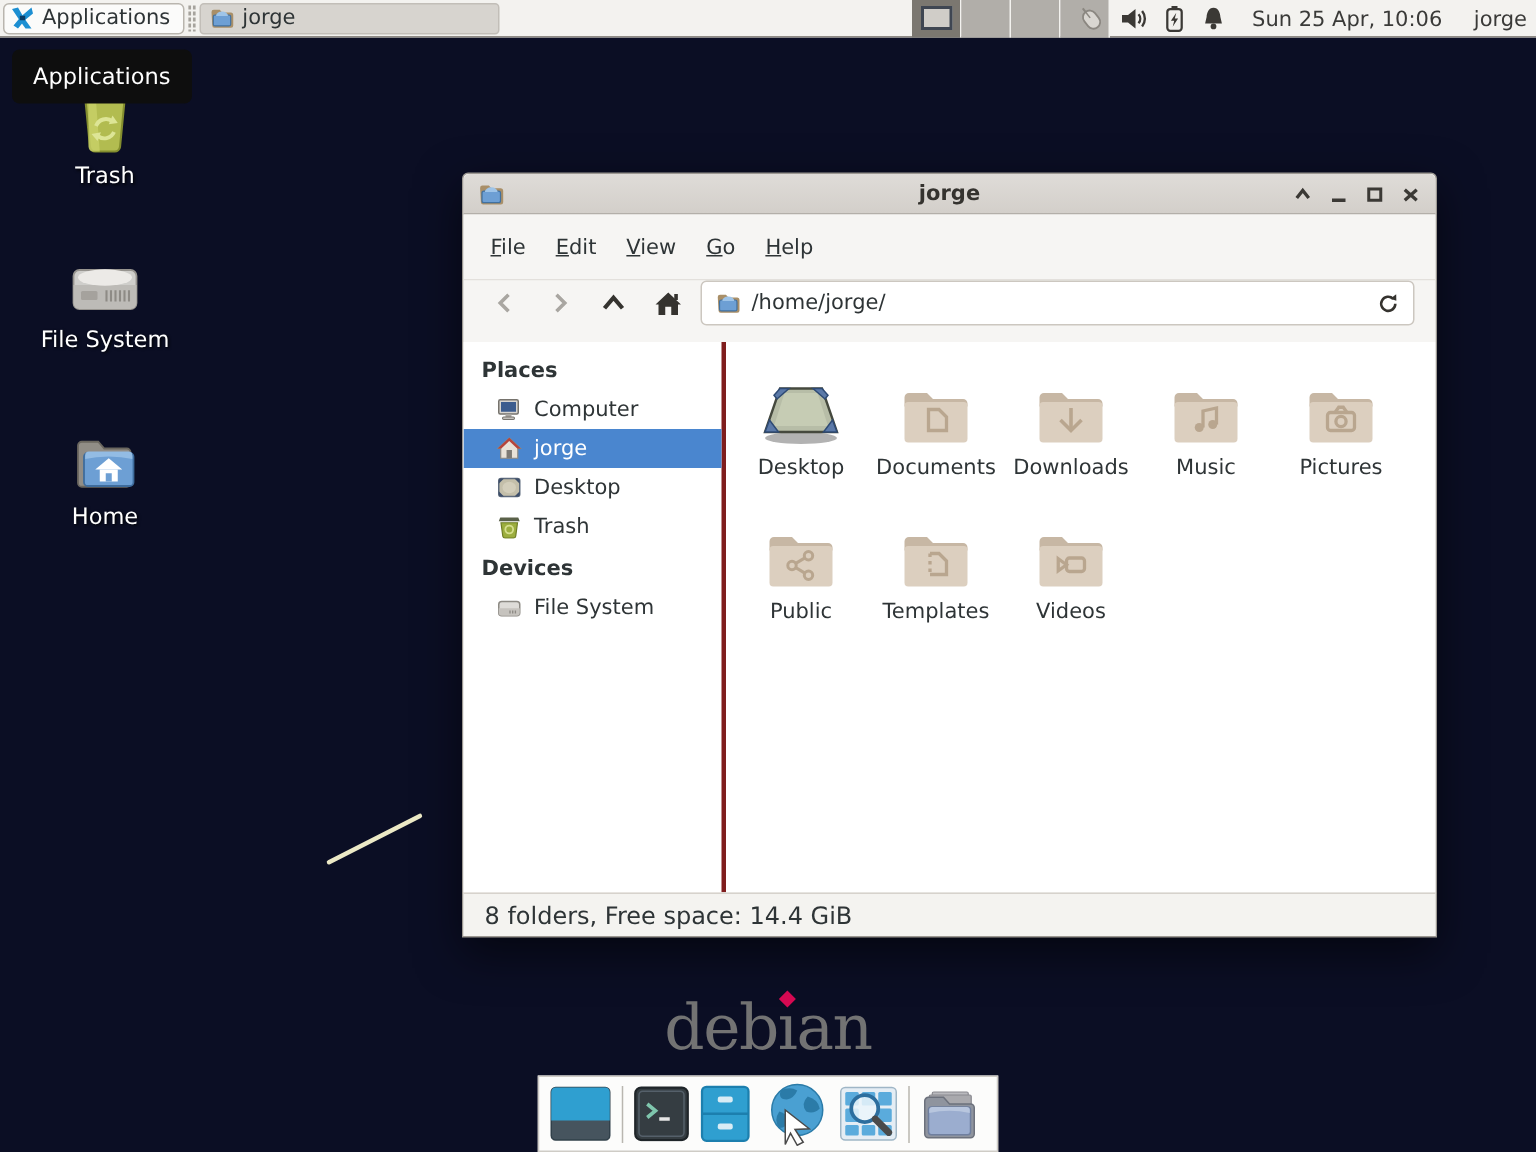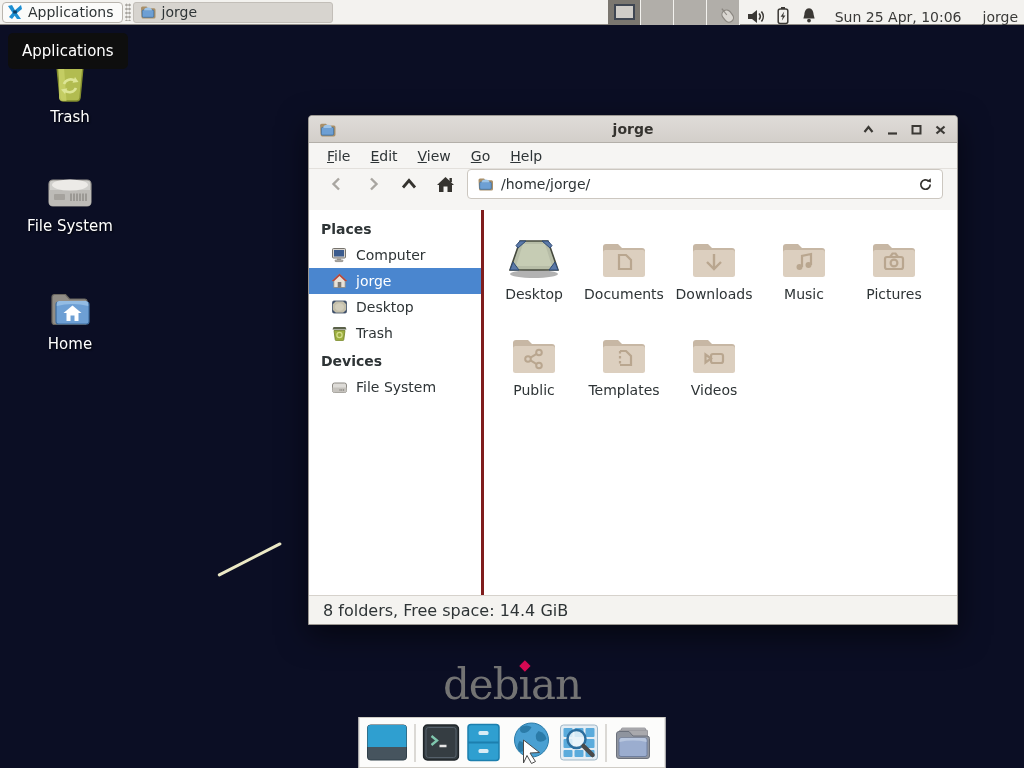--- a/index.html
+++ b/index.html
@@ -15,21 +15,21 @@
   .panel-handle { width:6px; height:18px; margin:0 2px;
     background-image:radial-gradient(#a6a39d 1px, transparent 1.2px); background-size:3px 4px; }
   .task-btn { display:flex; align-items:center; gap:6px; width:200px; height:21px;
     background:#d7d4cf; border:1px solid #c2beb8; border-radius:3px; padding:0 6px;
     font-size:14px; color:#2e3436; }
   .pager { position:absolute; left:608px; top:0; height:25px; display:flex; }
   .pager .ws { width:33px; height:25px; background:#b1aea9; border-right:1px solid #f3f2ef; position:relative; }
   .pager .ws.active { background:#7b7770; }
   .pager .ws.active .mini-win { position:absolute; left:6px; top:4px; width:21px; height:16px;
     background:#d0cdc8; border:2px solid #3f4652; }
-  .tray { position:absolute; right:6px; top:0; height:25px; display:flex; align-items:flex-end; gap:9px; }
+  .tray { position:absolute; right:6px; top:0; height:25px; display:flex; align-items:center; gap:9px; }
   .tray svg { display:block; }
   .clock, .user-label { font-size:14px; color:#3a3a38; white-space:nowrap; }
   .clock { margin-left:8px; } .user-label { margin-left:12px; }
 
   
   .tooltip { position:absolute; left:8px; top:33px; background:#0e0e0e; color:#ffffff;
     font-size:15px; padding:9px 14px; border-radius:5px; z-index:50; }
 
   
   .dicon { position:absolute; width:104px; text-align:center; z-index:1; }
@@ -53,21 +53,21 @@
   .fm { position:absolute; left:308px; top:115px; width:650px; height:510px;
     background:#f6f5f3; border:1px solid #9c9892; border-radius:4px 4px 0 0;
     box-shadow:0 10px 30px rgba(0,0,0,.55); z-index:10; display:flex; flex-direction:column; }
   .titlebar { height:27px; background:linear-gradient(#dfdcd8,#d3cfca); border-bottom:1px solid #b3afa9;
     border-radius:4px 4px 0 0; display:flex; align-items:center; padding:0 10px; position:relative; }
   .titlebar .wtitle { position:absolute; left:0; right:0; text-align:center;
     font-weight:bold; font-size:14px; color:#35332f; }
   .win-btns { margin-left:auto; display:flex; gap:11px; z-index:2; }
   .win-btns svg { display:block; }
 
-  .menubar { height:26px; background:#f6f5f3; display:flex; align-items:center; padding-left:8px;
+  .menubar { height:44px; background:#f6f5f3; display:flex; align-items:center; padding-left:8px;
     border-bottom:1px solid #e3e0dc; }
   .menu-item { font-size:14px; color:#2e3436; padding:3px 10px; }
   .menu-item u { text-decoration:underline; }
 
   .toolbar { height:41px; background:#f6f5f3; display:flex; align-items:flex-start; padding:0 14px 0 10px; }
   .nav-btn { width:36px; height:30px; display:flex; align-items:center; justify-content:center; border-radius:3px; }
   .pathbar { flex:1; height:30px; margin-left:4px; background:#ffffff; border:1px solid #ccc7c0;
     border-radius:4px; display:flex; align-items:center; padding:0 9px; }
   .pathbar .ptext { font-size:14px; color:#2e3436; margin-left:7px; }
   .reload-btn { margin-left:auto; display:flex; align-items:center; }

